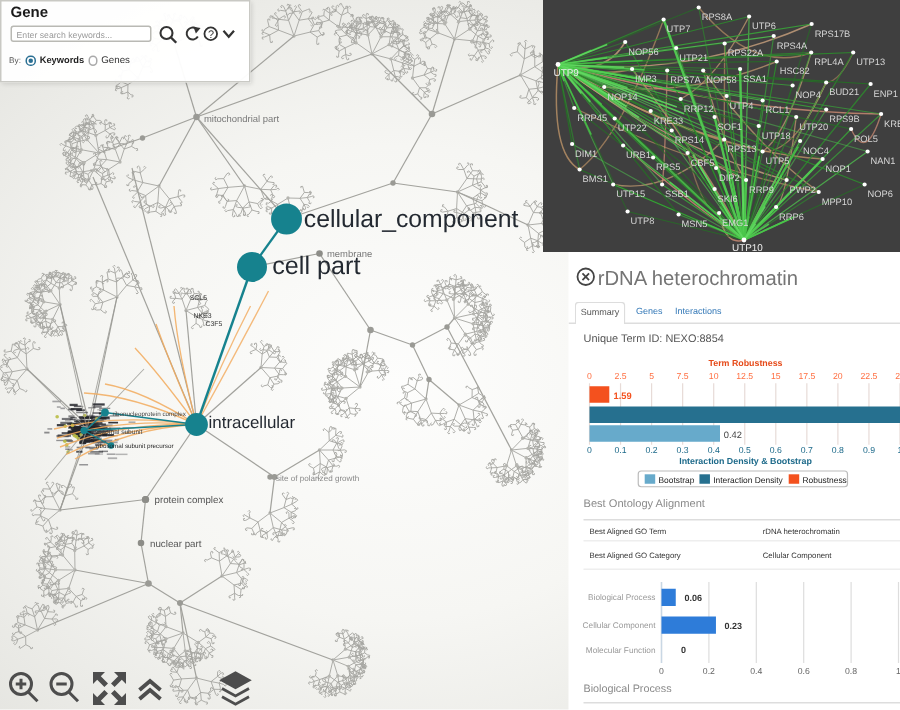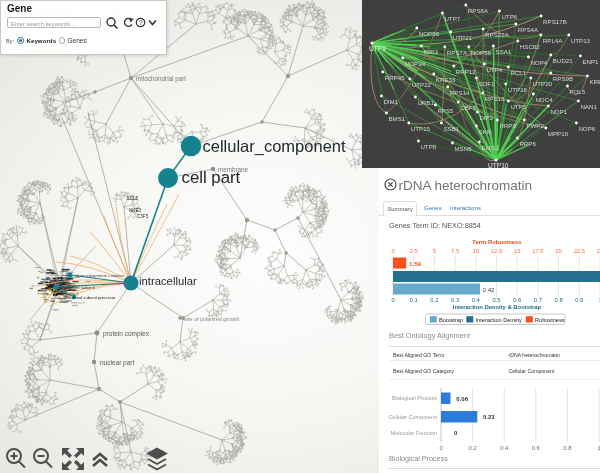--- a/index.html
+++ b/index.html
@@ -860,21 +860,21 @@
   <svg width="13" height="13" viewBox="0 0 13 13" style="position:absolute;left:5px;top:9.5px">
       <circle cx="6.5" cy="6.5" r="5.5" fill="none" stroke="#444" stroke-width="1.2"></circle>
       <path d="M4.3 4.3L8.7 8.7M8.7 4.3L4.3 8.7" stroke="#444" stroke-width="1.2"></path>
     </svg>
   <div style="position:absolute;left:19.5px;top:9.5px;font-size:13.5px;color:#757575">rDNA heterochromatin</div>
   <div style="position:absolute;left:0;top:33px;width:238px;height:14.5px;border-bottom:1px solid #ddd">
     <div style="position:absolute;left:4px;top:0;width:34px;height:14.5px;background:#fff;border:1px solid #ddd;border-bottom:none;border-radius:3px 3px 0 0;font-size:6px;color:#555;line-height:14px;text-align:center">Summary</div>
     <div style="position:absolute;left:45px;top:0;font-size:6px;color:#3378b7;line-height:14px">Genes</div>
     <div style="position:absolute;left:71px;top:0;font-size:6px;color:#3378b7;line-height:14px">Interactions</div>
   </div>
-  <div style="position:absolute;left:10px;top:53px;font-size:7.3px;color:#555">Genes Term ID: NEXO:8854</div>
+  <div style="position:absolute;left:10px;top:53px;font-size:7.3px;color:#555">Unique Term ID: NEXO:8854</div>
   <div style="position:absolute;left:0;top:0">
       <svg width="238" height="162" viewBox="0 0 238 162" style="display:block">
 <text x="118" y="76" font-size="5.9" fill="#e64a19" text-anchor="middle" font-weight="bold" font-family="Liberation Sans, sans-serif">Term Robustness</text>
 <text x="14.0" y="84.5" font-size="5.8" fill="#ff7043" text-anchor="middle" font-family="Liberation Sans, sans-serif">0</text>
         <text x="34.7" y="84.5" font-size="5.8" fill="#ff7043" text-anchor="middle" font-family="Liberation Sans, sans-serif">2.5</text>
         <text x="55.4" y="84.5" font-size="5.8" fill="#ff7043" text-anchor="middle" font-family="Liberation Sans, sans-serif">5</text>
         <text x="76.1" y="84.5" font-size="5.8" fill="#ff7043" text-anchor="middle" font-family="Liberation Sans, sans-serif">7.5</text>
         <text x="96.8" y="84.5" font-size="5.8" fill="#ff7043" text-anchor="middle" font-family="Liberation Sans, sans-serif">10</text>
         <text x="117.5" y="84.5" font-size="5.8" fill="#ff7043" text-anchor="middle" font-family="Liberation Sans, sans-serif">12.5</text>
         <text x="138.2" y="84.5" font-size="5.8" fill="#ff7043" text-anchor="middle" font-family="Liberation Sans, sans-serif">15</text>

